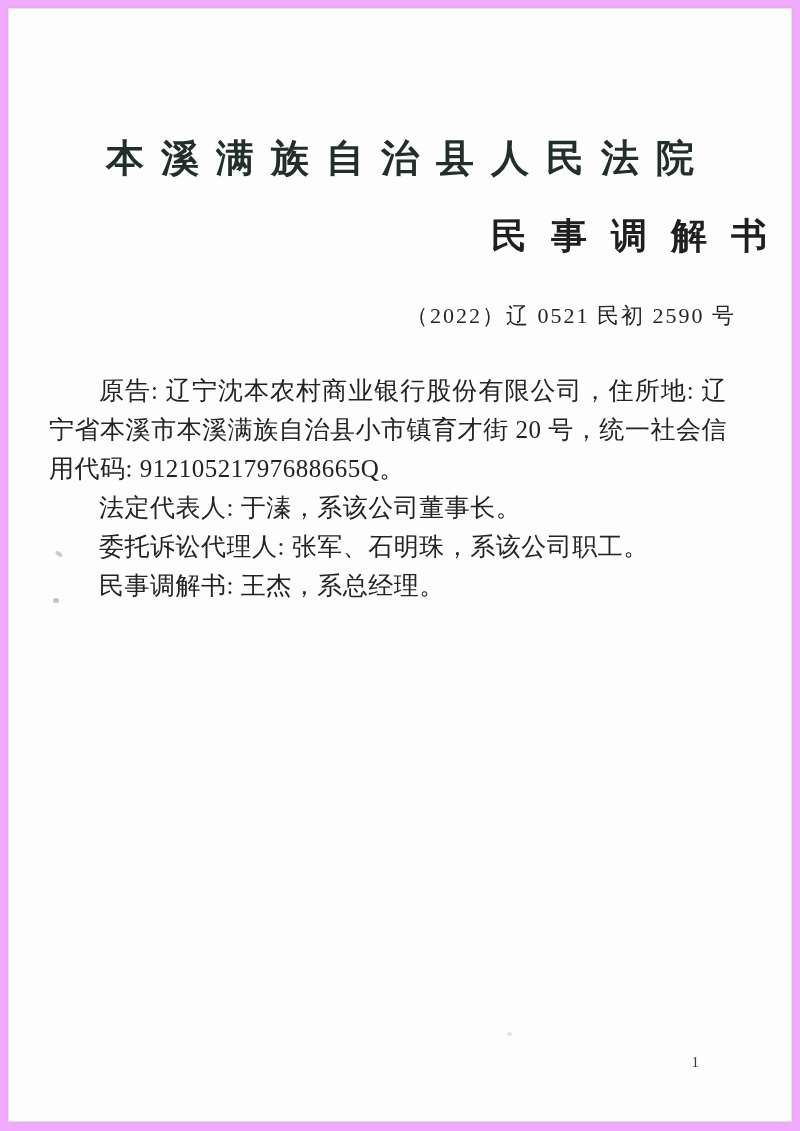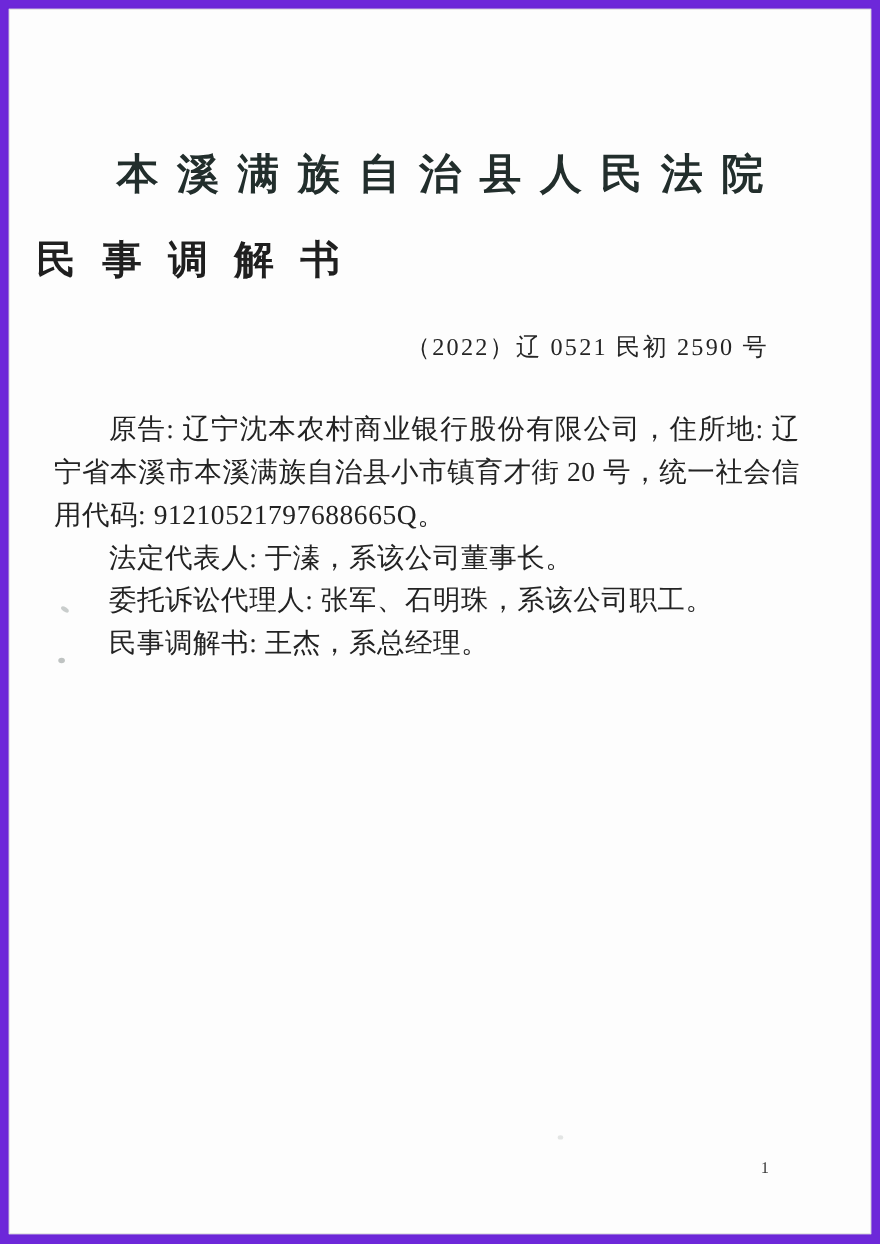--- a/index.html
+++ b/index.html
@@ -5,21 +5,21 @@
   * { margin: 0; padding: 0; box-sizing: border-box; }
   html, body {
     width: 800px;
     background: #ededed;
     font-family: "Liberation Serif", "DejaVu Serif", serif;
   }
   .viewport {
     position: relative;
     width: 800px;
     height: 1131px;
-    background: #6d28d9;
+    background: #f0abfc;
     overflow: hidden;
   }
   .page {
     position: absolute;
     left: 8px;
     top: 8px;
     width: 784px;
     height: 1114px;
     background: #fdfdfd;
     border: 1px solid #e4e4e4;
@@ -30,31 +30,31 @@
     text-align: center;
     font-size: 38px;
     font-weight: bold;
     color: #222e2c;
     letter-spacing: 17px;
     text-indent: 17px;
     white-space: nowrap;
   }
   .doc-title {
     margin-top: 28px;
-    text-align: left;
+    text-align: right;
     font-size: 36px;
     font-weight: bold;
     color: #1f1f1f;
     letter-spacing: 24px;
     text-indent: 24px;
     white-space: nowrap;
   }
   .case-number {
     margin-top: 40px;
-    padding-right: 92px;
+    padding-right: 55px;
     text-align: right;
     font-size: 22px;
     color: #252525;
     letter-spacing: 2px;
   }
   .body-text {
     margin-top: 40px;
     padding-left: 40px;
     padding-right: 64px;
     color: #232323;

